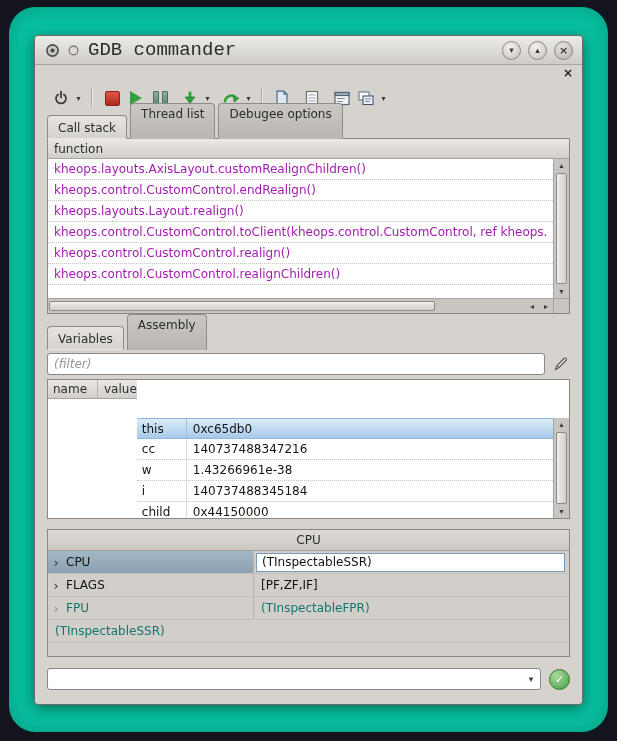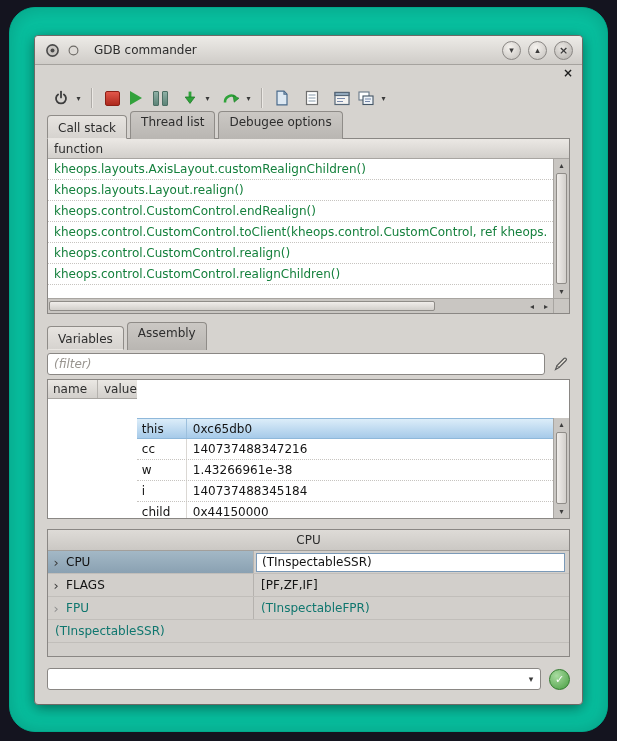--- a/index.html
+++ b/index.html
@@ -20,21 +20,21 @@
     background:#d6d3cf;border:1px solid #6d6a66;border-radius:4px;
     box-shadow:0 3px 14px rgba(0,0,0,.45);
     display:flex;flex-direction:column;overflow:hidden;
   }
   
   .titlebar{
     height:28px;flex:0 0 28px;display:flex;align-items:center;gap:7px;
     padding:0 9px;background:linear-gradient(#edebe7,#cfccc8);
     border-bottom:1px solid #a5a29e;border-radius:3px 3px 0 0;
   }
-  .title{font-size:12px;color:#2d2d2d;margin-left:8px;flex:1;}
+  .title{font-size:19px;color:#2d2d2d;margin-left:2px;flex:1;font-family:Liberation Mono, monospace;}
   .tb-btn{
     width:17px;height:17px;border-radius:50%;
     background:radial-gradient(circle at 40% 32%,#f6f3ef,#c2bfbb);
     border:1px solid #8a8784;display:grid;place-items:center;
     color:#3a3a3a;font-size:9px;line-height:1;cursor:default;
   }
   .tb-btn.closeb{background:radial-gradient(circle at 40% 32%,#e9e6e2,#b3b0ac);font-size:11px;font-weight:bold;}
   
   .dockbar{height:16px;flex:0 0 16px;display:flex;justify-content:flex-end;align-items:center;padding-right:7px;}
   .dock-close{font-size:12px;font-weight:bold;color:#1e1e1e;line-height:1;width:14px;text-align:center;}
@@ -52,42 +52,42 @@
   .g-down::before{content:"▾";}
   .g-up::before{content:"▴";}
   .g-left::before{content:"◂";}
   .g-right::before{content:"▸";}
   .g-x::before{content:"×";}
   .g-check::before{content:"✓";}
   .g-exp::before{content:"›";}
   
   .tabs{flex:0 0 24px;height:24px;display:flex;align-items:flex-end;margin:0 12px -1px;position:relative;z-index:3;}
   .tab{
-    height:28px;box-sizing:border-box;padding:3px 10px 0;margin-right:3px;
+    height:36px;box-sizing:border-box;padding:3px 10px 0;margin-right:3px;
     font-size:12px;color:#2d2d2d;white-space:nowrap;
     background:linear-gradient(#cbc8c4,#b9b6b2);
     border:1px solid #8f8c88;border-bottom:none;border-radius:4px 4px 0 0;
   }
   .tab.active{
     height:24px;padding-top:5px;
     background:linear-gradient(#e7e4e0,#d6d3cf);
     border-bottom:1px solid #e9e6e2;z-index:4;
   }
   
   .panel{margin:0 12px;border:1px solid #8a8784;background:#fff;position:relative;z-index:1;}
   .cs-panel{flex:0 0 174px;height:174px;display:flex;flex-direction:column;}
   .col-header{
     height:19px;flex:0 0 19px;display:flex;align-items:center;
     background:linear-gradient(#ebe8e4,#d2cfcb);border-bottom:1px solid #a8a5a1;
     font-size:12px;color:#2d2d2d;
   }
   .col-header .pad{padding-left:6px;}
   .cs-main{flex:1;display:flex;overflow:hidden;}
   .cs-rows{flex:1;overflow:hidden;background:#fff;}
-  .cs-row{height:21px;line-height:20px;box-sizing:border-box;padding-left:6px;border-bottom:1px dotted #c7c4c0;white-space:nowrap;overflow:hidden;font-size:12px;color:#15803d;}
+  .cs-row{height:21px;line-height:20px;box-sizing:border-box;padding-left:6px;border-bottom:1px dotted #c7c4c0;white-space:nowrap;overflow:hidden;font-size:12px;color:#a21caf;}
   
   .vscroll{width:15px;flex:0 0 15px;background:#c9c6c2;border-left:1px solid #a8a5a1;display:flex;flex-direction:column;align-items:stretch;}
   .sb-btn{height:13px;flex:0 0 13px;display:grid;place-items:center;font-size:8px;color:#3c3c3c;}
   .sb-thumb-v{flex:1;margin:1px 2px;background:linear-gradient(90deg,#f0edea,#d2cfcb);border:1px solid #8f8c88;border-radius:2px;}
   .cs-bottom{flex:0 0 15px;display:flex;}
   .hscroll{flex:1;background:#c9c6c2;border-top:1px solid #a8a5a1;display:flex;align-items:stretch;}
   .sb-thumb-h{width:76%;margin:2px 1px;background:linear-gradient(#f0edea,#d2cfcb);border:1px solid #8f8c88;border-radius:2px;}
   .hs-spacer{flex:1;}
   .sb-btn-h{width:14px;display:grid;place-items:center;font-size:8px;color:#3c3c3c;}
   .sb-corner{width:15px;flex:0 0 15px;background:#c9c6c2;border-top:1px solid #a8a5a1;border-left:1px solid #a8a5a1;}
@@ -252,22 +252,22 @@
       <span class="tab">Debugee options</span>
     </div>
 
     <div class="panel cs-panel">
       <div class="col-header">
         <span class="pad">function</span>
       </div>
       <div class="cs-main">
         <div class="cs-rows">
             <div class="cs-row">kheops.layouts.AxisLayout.customRealignChildren()</div>
+            <div class="cs-row">kheops.control.CustomControl.endRealign()</div>
             <div class="cs-row">kheops.layouts.Layout.realign()</div>
-            <div class="cs-row">kheops.control.CustomControl.endRealign()</div>
             <div class="cs-row">kheops.control.CustomControl.toClient(kheops.control.CustomControl, ref kheops.</div>
             <div class="cs-row">kheops.control.CustomControl.realign()</div>
             <div class="cs-row">kheops.control.CustomControl.realignChildren()</div>
           </div>
         <div class="vscroll">
           <span class="sb-btn g-up"></span>
           <span class="sb-thumb-v"></span>
           <span class="sb-btn g-down"></span>
         </div>
       </div>

